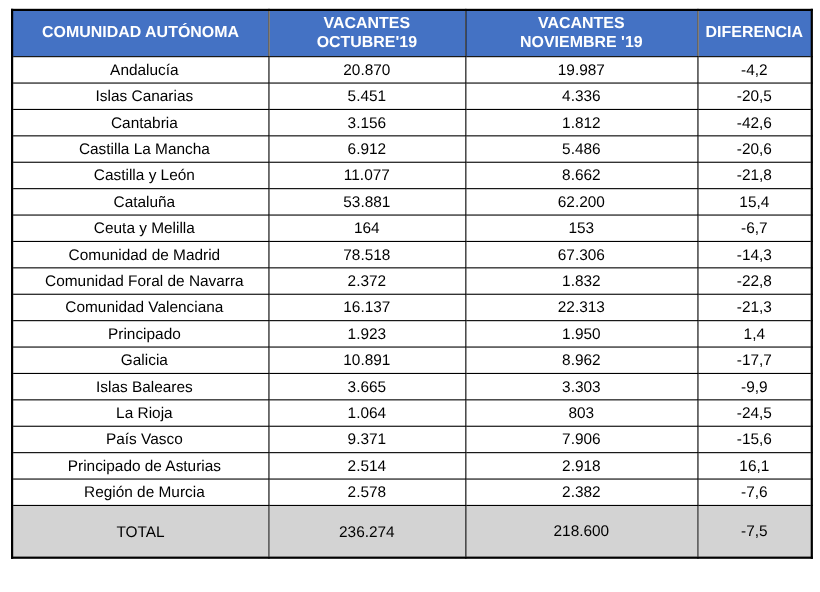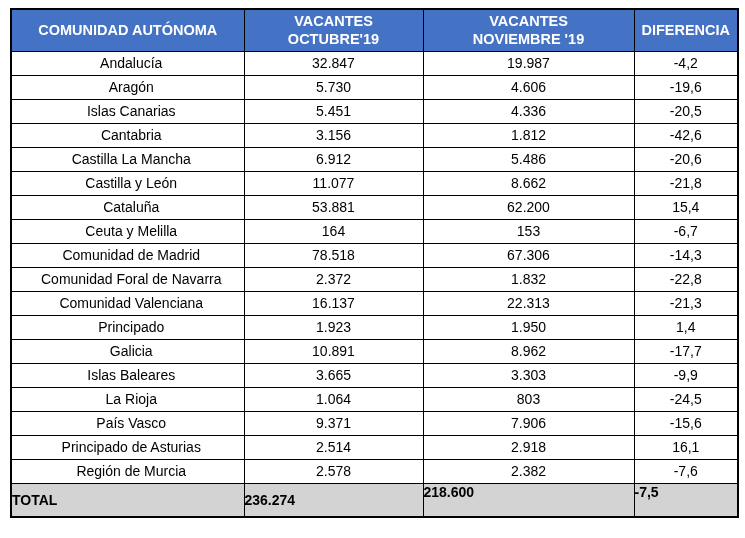--- a/index.html
+++ b/index.html
@@ -50,23 +50,23 @@
   }
   .vac-table td.name-cell {
     text-align: center;
     padding-left: 7px;
   }
   .vac-table td.num-cell {
     text-align: center;
   }
   .vac-table tfoot td {
     background: var(--total-bg);
-    font-weight: bold;
-    height: 34px;
-    text-align: left;
+    font-weight: normal;
+    height: 48px;
+    text-align: center;
     vertical-align: middle;
   }
   .vac-table tfoot td.bottom-align {
     vertical-align: bottom;
     padding-bottom: 16px;
   }
 </style>
 </head>
 <body>
 
@@ -83,29 +83,23 @@
       <th>VACANTES
 OCTUBRE'19</th>
       <th>VACANTES
 NOVIEMBRE '19</th>
       <th>DIFERENCIA</th>
     </tr>
   </thead>
   <tbody>
     <tr>
       <td class="name-cell">Andalucía</td>
-      <td class="num-cell">32.847</td>
+      <td class="num-cell">20.870</td>
       <td class="num-cell">19.987</td>
       <td class="num-cell">-4,2</td>
-    </tr>
-    <tr>
-      <td class="name-cell">Aragón</td>
-      <td class="num-cell">5.730</td>
-      <td class="num-cell">4.606</td>
-      <td class="num-cell">-19,6</td>
     </tr>
     <tr>
       <td class="name-cell">Islas Canarias</td>
       <td class="num-cell">5.451</td>
       <td class="num-cell">4.336</td>
       <td class="num-cell">-20,5</td>
     </tr>
     <tr>
       <td class="name-cell">Cantabria</td>
       <td class="num-cell">3.156</td>

